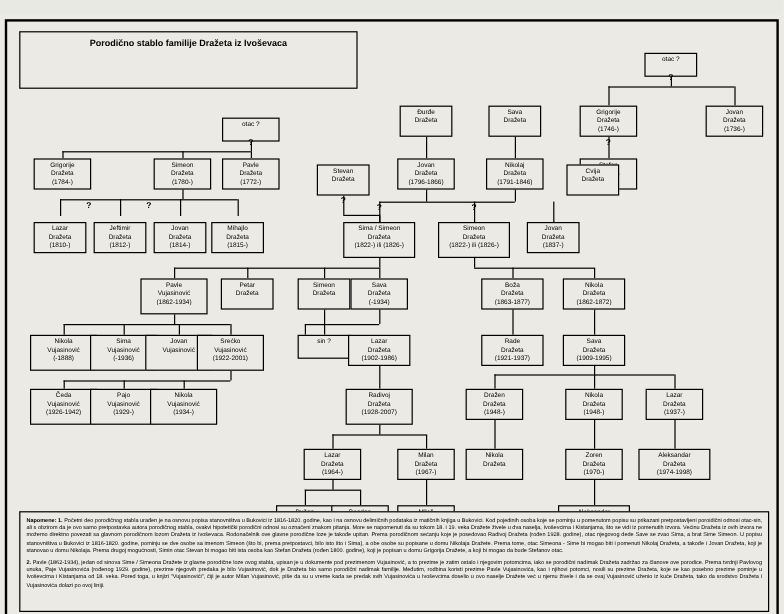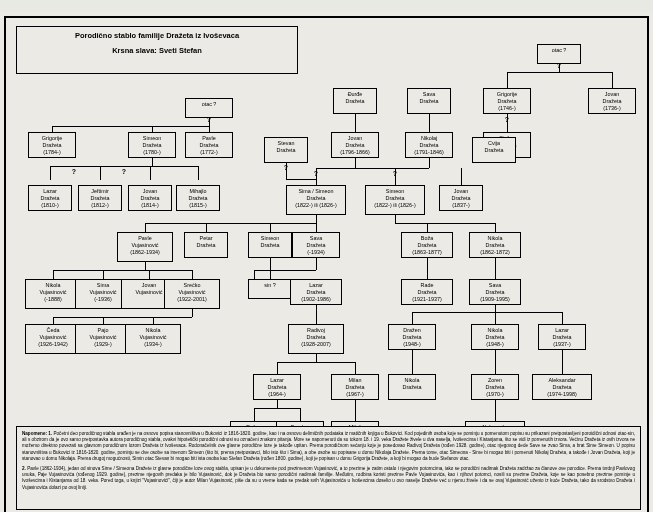--- a/index.html
+++ b/index.html
@@ -76,21 +76,20 @@
   .notes .lbl{font-weight:bold;}
 </style>
 </head>
 <body>
 
 <div id="sheet">
  <div class="frame">
 
   <div class="title-box">
     <div class="l1">Porodično stablo familije Dražeta iz Ivoševaca</div>
-    <div class="l3">Krsna slava: Sveti Stefan</div>
   </div>
 
   <div class="node w44 h20" style="left:531px;top:26px;">
     <span class="n">otac ?</span>
   </div>
   <div class="ln vl" style="left:553px;top:46px;height:8px;"></div>
   <div class="ln hl" style="left:501px;top:54px;width:105px;"></div>
   <div class="ln vl" style="left:501px;top:54px;height:16px;"></div>
   <div class="ln vl" style="left:606px;top:54px;height:16px;"></div>
   <div class="q" style="left:545px;top:44px;width:16px;">?</div>

